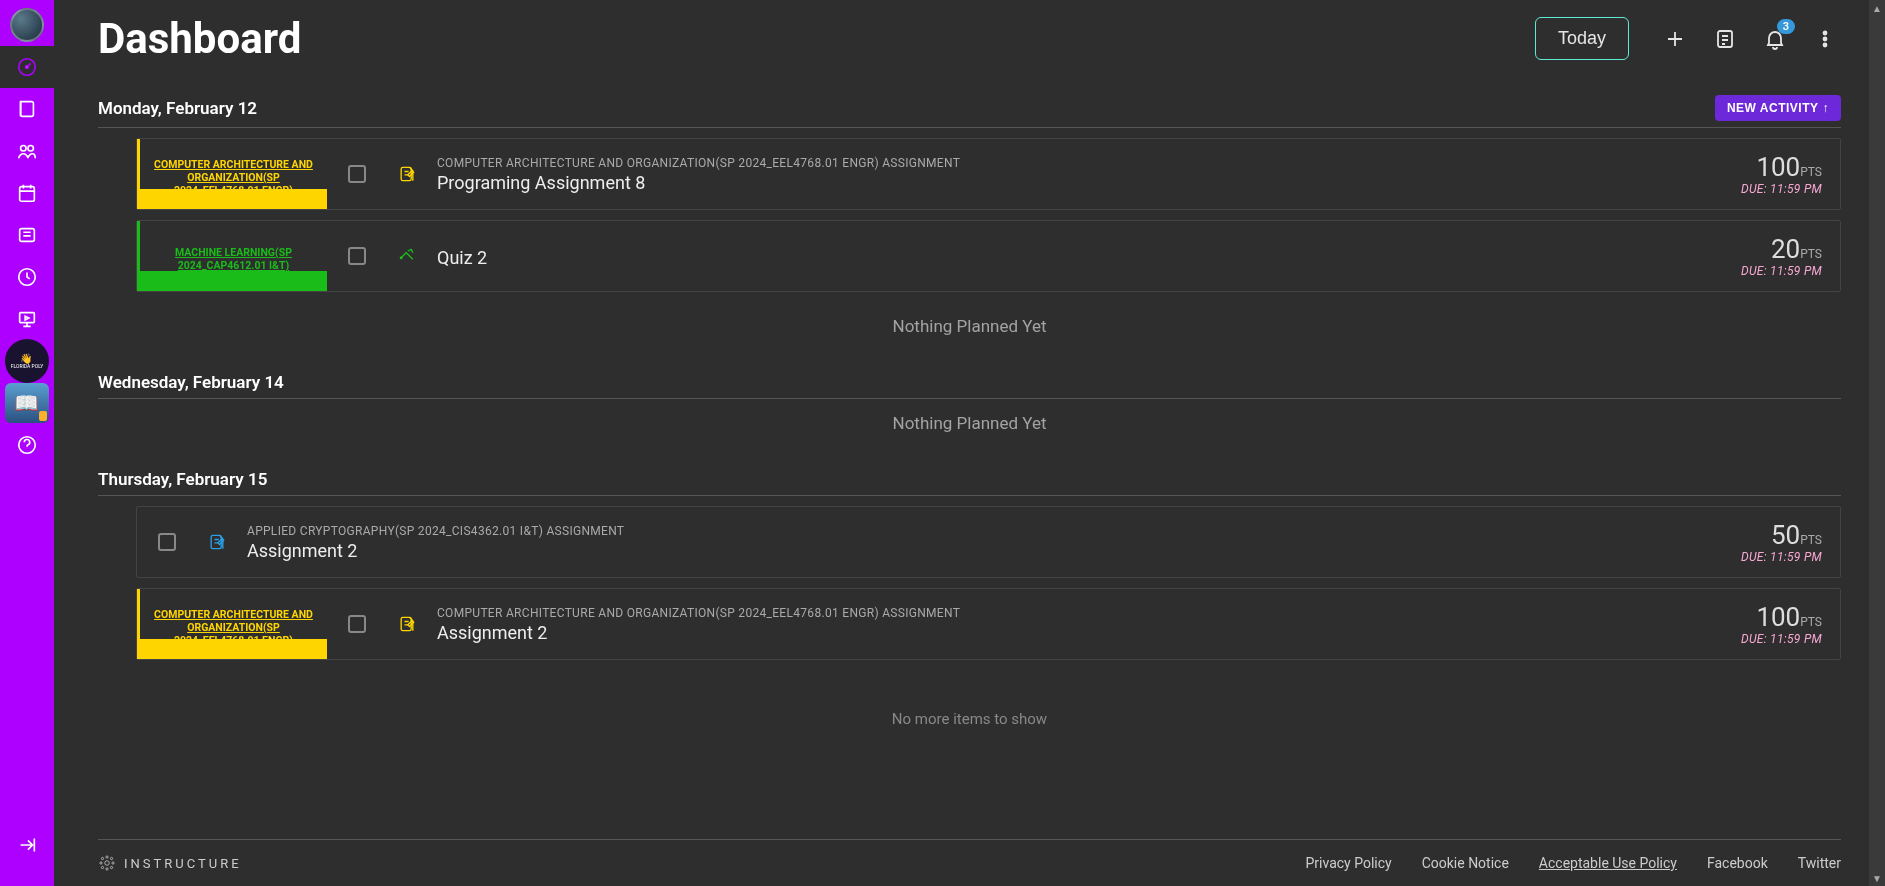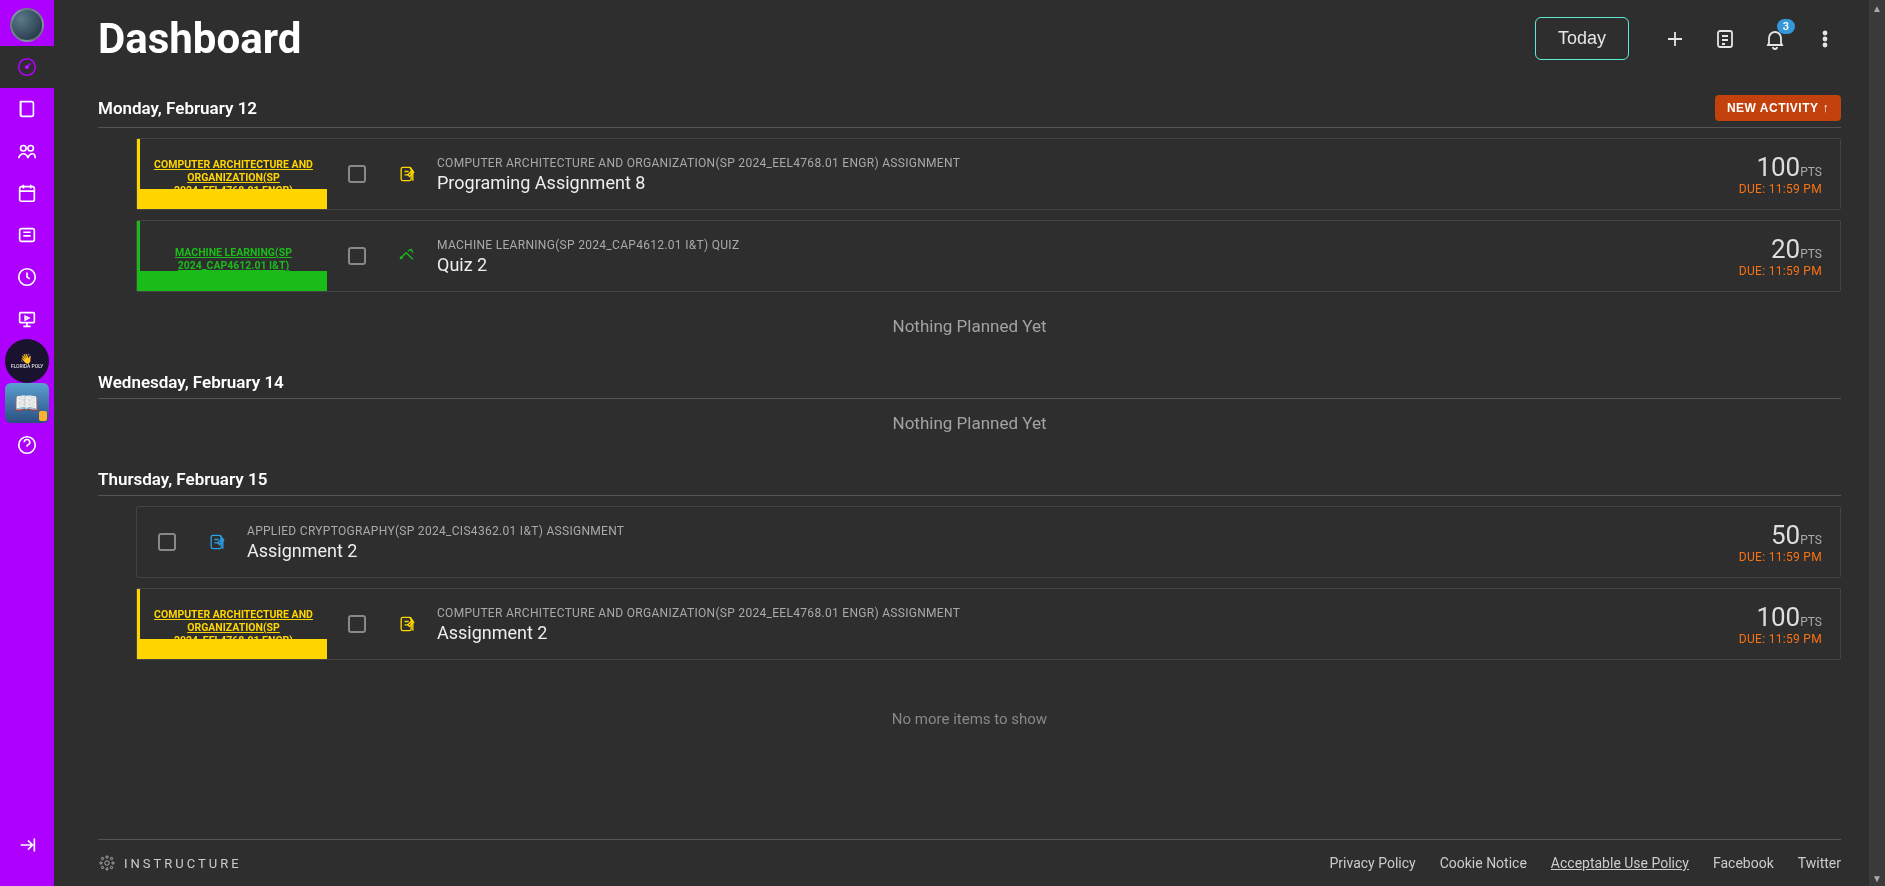--- a/index.html
+++ b/index.html
@@ -92,21 +92,21 @@
 }
 
 .day-header {
   display: flex; align-items: center; justify-content: space-between;
   border-bottom: 1px solid #555;
   padding: 8px 0 6px 0;
   margin-top: 14px;
 }
 .day-label { font-size: 17px; font-weight: 600; color: #fff; }
 .new-activity-btn {
-  background: #c2410c; color: #fff; border: none;
+  background: #6d28d9; color: #fff; border: none;
   font-size: 12px; font-weight: 700; letter-spacing: 0.5px;
   padding: 6px 12px; border-radius: 4px; cursor: pointer;
   display: flex; align-items: center; gap: 4px;
 }
 
 .empty-msg {
   text-align: center; color: #a3a3a3; font-size: 17px;
   padding: 14px 0;
 }
 
@@ -157,38 +157,38 @@
 .item-course-line { font-size: 12px; color: #aaa; letter-spacing: 0.3px; }
 .item-title { font-size: 18px; color: #eee; margin-top: 2px; cursor: pointer; }
 
 .item-right {
   display: flex; flex-direction: column; align-items: flex-end; justify-content: center;
   padding: 8px 18px;
 }
 .pts-line { display: flex; align-items: baseline; gap: 0; }
 .pts-num { font-size: 26px; color: #ddd; }
 .pts-label { font-size: 12px; color: #aaa; }
-.due-line { font-size: 12px; color: #f97316; letter-spacing: 0.3px; }
+.due-line { font-size: 12px; color: #f9a8d4; letter-spacing: 0.3px; font-style: italic; }
 
 .no-more {
   text-align: center; color: #888; font-size: 15px;
   padding: 40px 0 30px 0;
 }
 
 
 .footer {
   border-top: 1px solid #555;
   margin: 0 44px;
   padding: 14px 0;
   display: flex; align-items: center;
   font-size: 14px; color: #ccc;
 }
 .footer-brand { display: flex; align-items: center; gap: 8px; letter-spacing: 3px; font-size: 13px; }
 .footer-brand svg { width: 18px; height: 18px; stroke: #ccc; fill: none; }
-.footer-links { margin-left: auto; display: flex; gap: 24px; padding-left: 46px; }
+.footer-links { margin-left: auto; display: flex; gap: 30px; padding-left: 46px; }
 .footer-links span { cursor: pointer; }
 .footer-links .underline { text-decoration: underline; }
 
 
 .scroll-track {
   position: absolute; right: 0; top: 0; width: 16px; height: 100%;
   background: #3a3a3a;
 }
 .scroll-up, .scroll-down {
   position: absolute; left: 0; width: 16px; height: 16px;
@@ -347,21 +347,20 @@
           <div class="checkbox"></div>
         </div>
         <div class="item-icon icon-green">
           <svg viewBox="0 0 24 24">
             <path d="M5 14l6-6 8 8"></path>
             <path d="M13 6l4-2 2 4"></path>
             <circle cx="5" cy="14" r="1"></circle>
           </svg>
         </div>
         <div class="item-body">
-          <div class="item-course-line">MACHINE LEARNING(SP 2024_CAP4612.01 I&amp;T) QUIZ</div>
           <div class="item-title">Quiz 2</div>
         </div>
         <div class="item-right">
           <div class="pts-line">
             <span class="pts-num">20</span>
             <span class="pts-label">PTS</span>
           </div>
           <div class="due-line">DUE: 11:59 PM</div>
         </div>
       </div>

